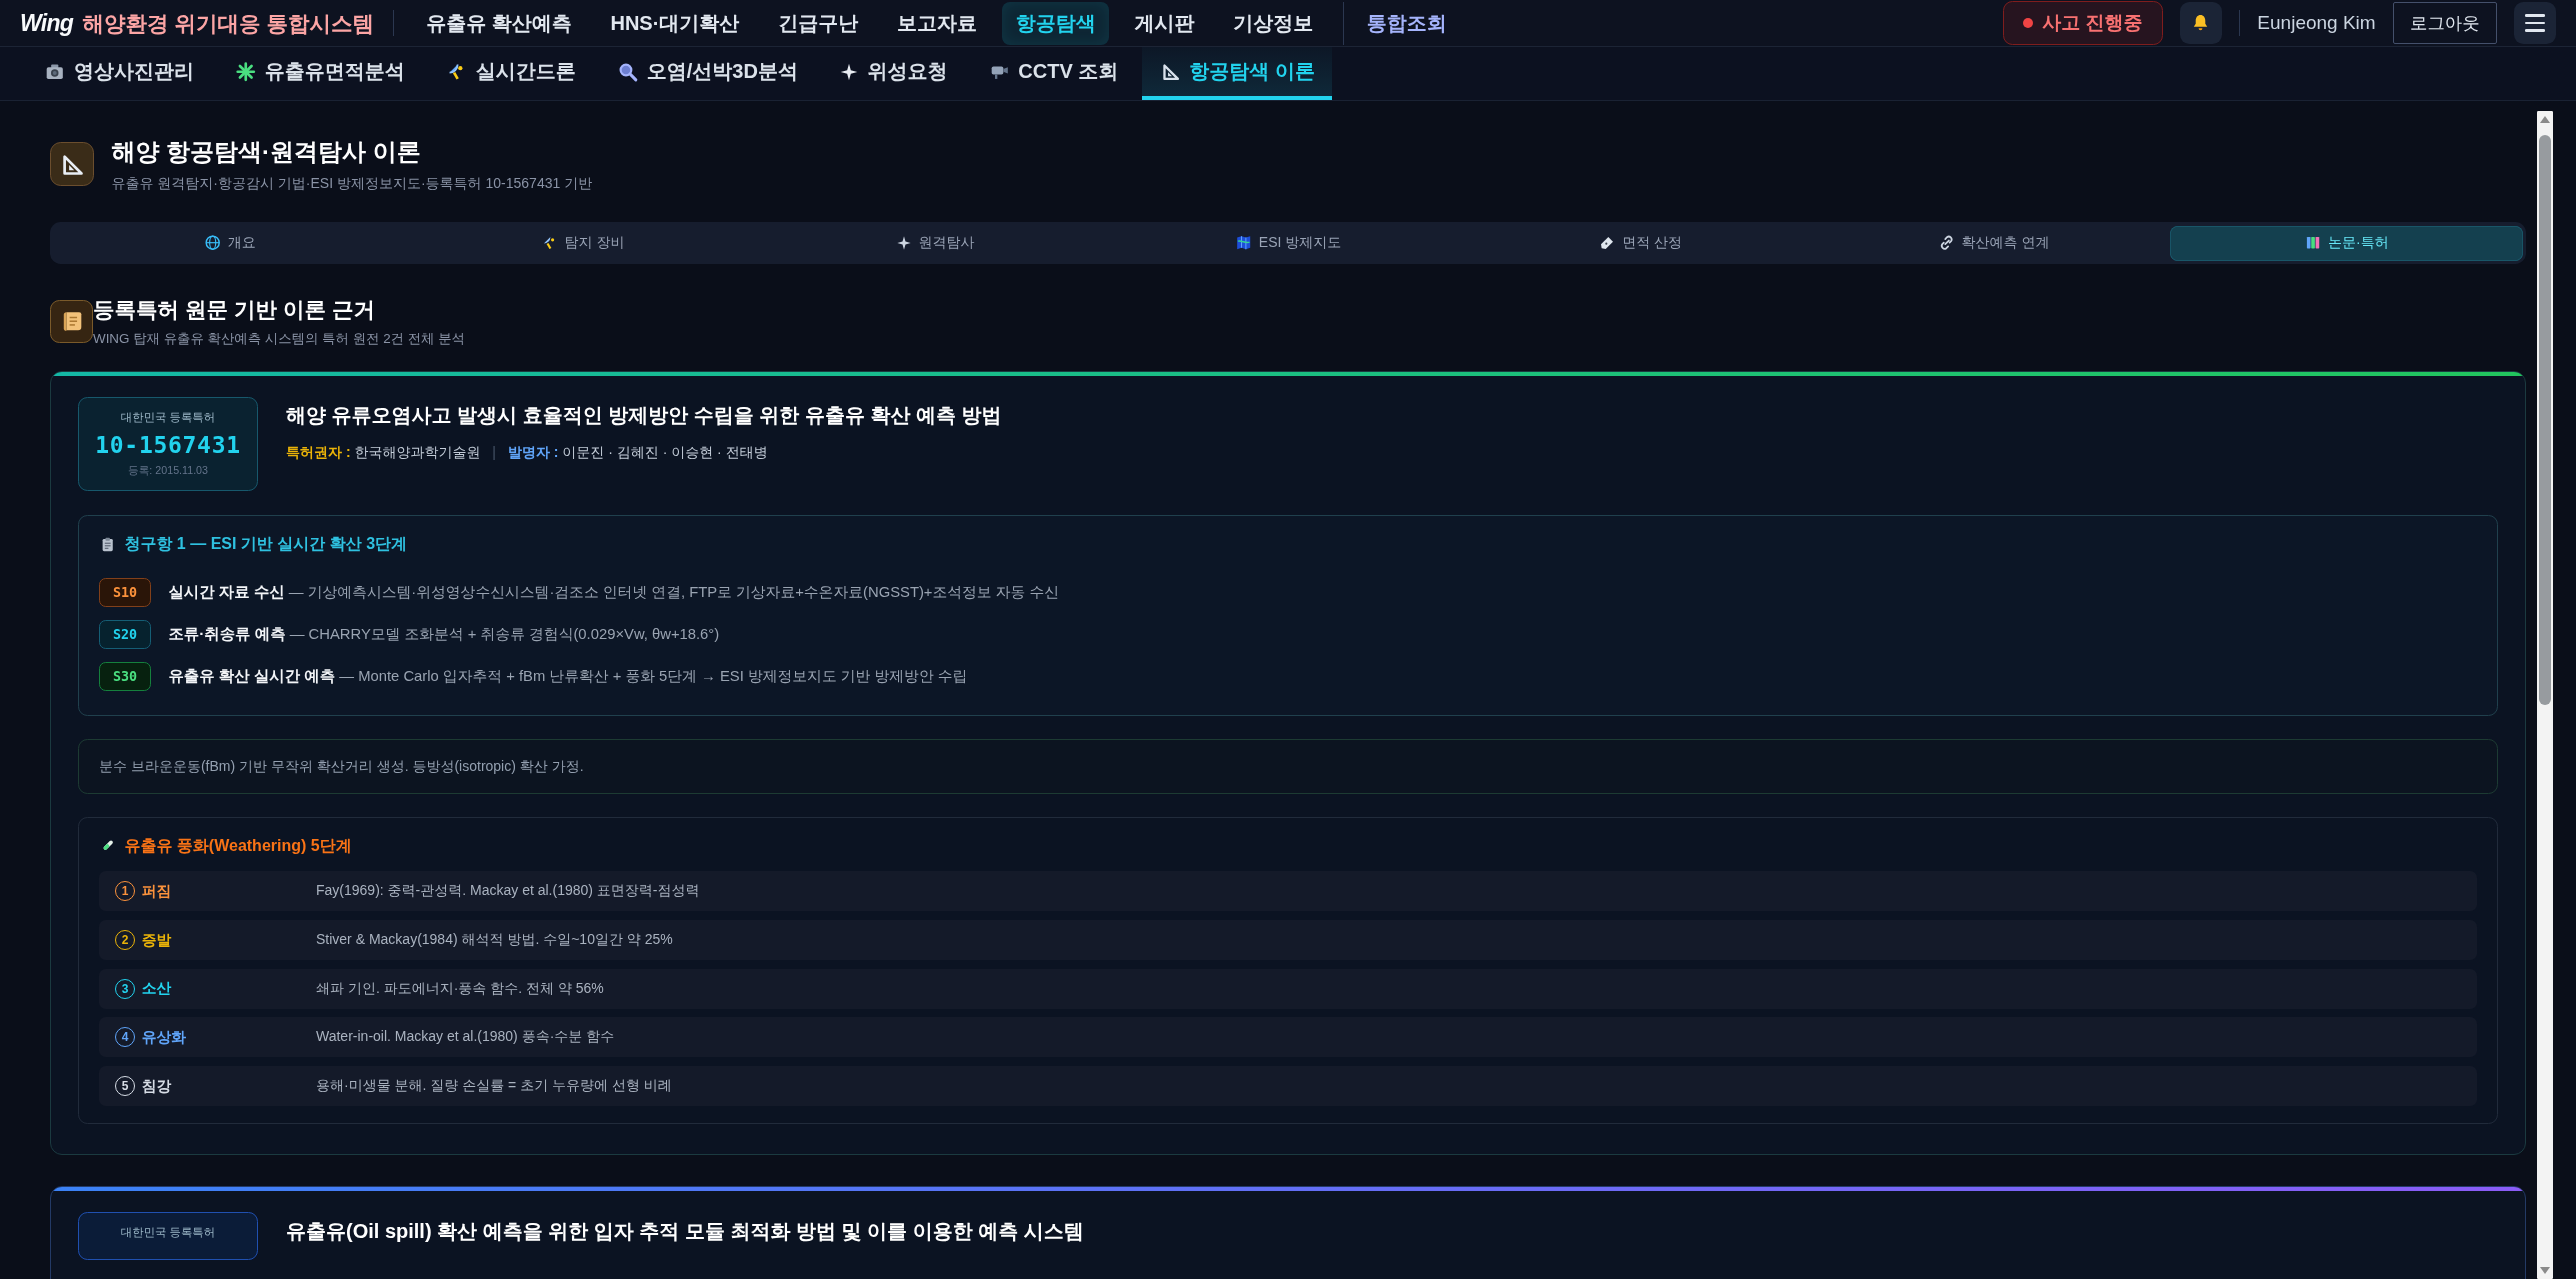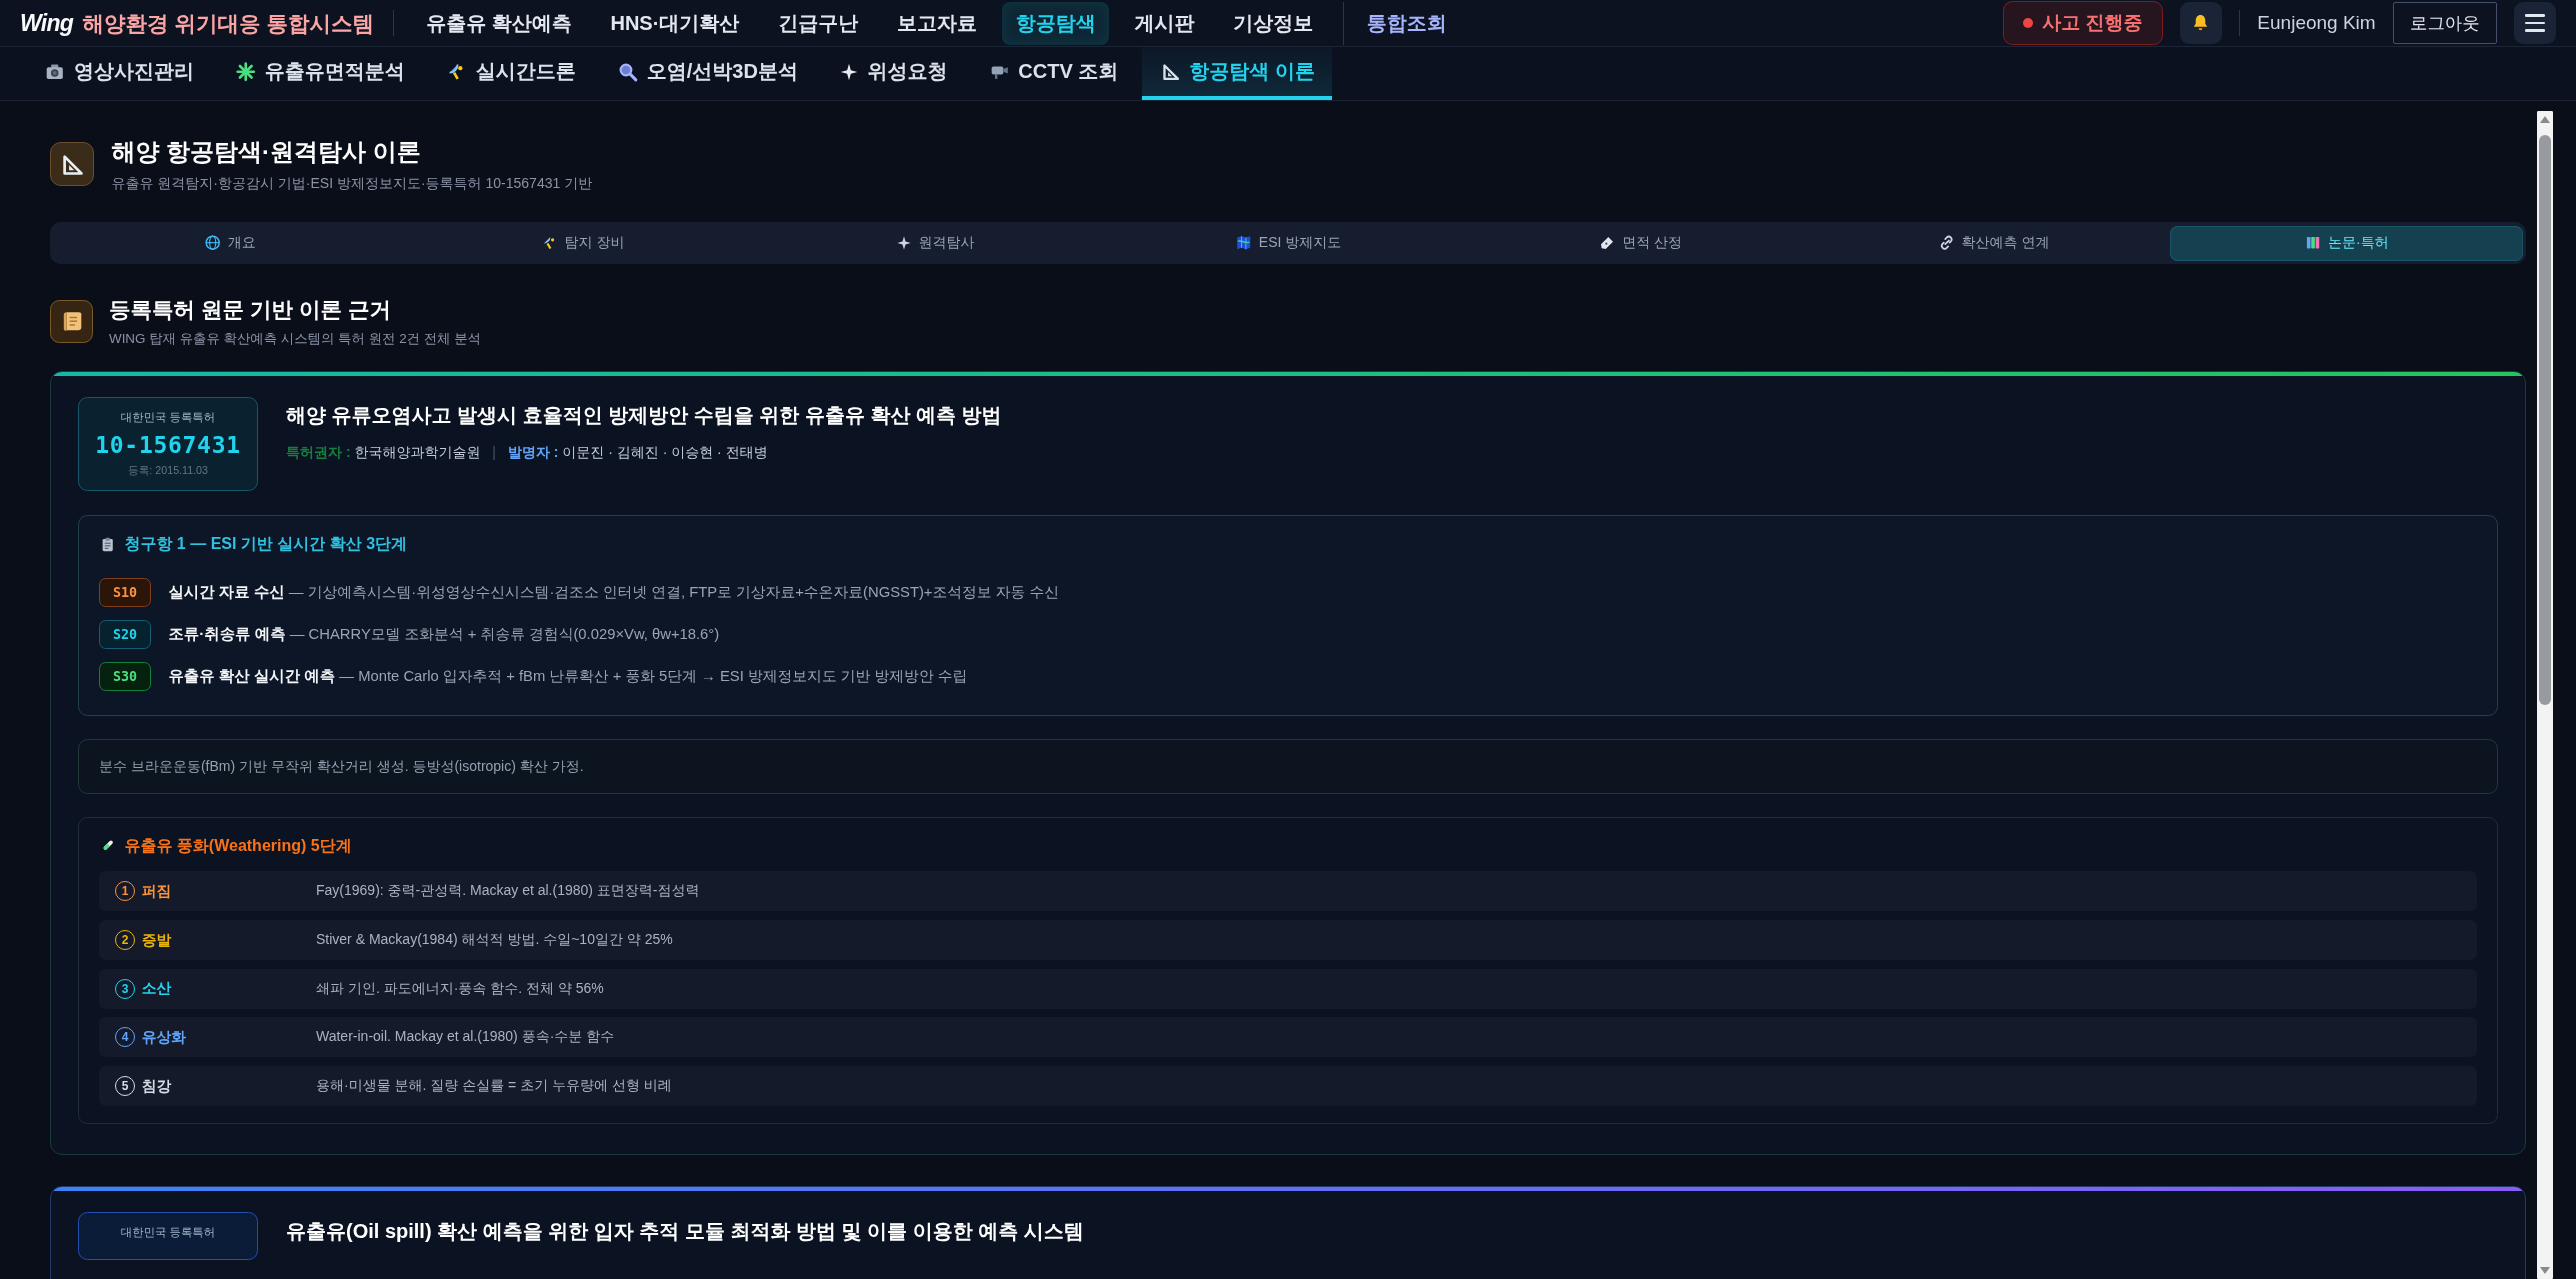--- a/index.html
+++ b/index.html
@@ -77,21 +77,21 @@
   .pill-row {
     display:flex; background:#161d2e; border-radius:10.7px; padding:3.4px; height:42px;
     margin-bottom:31px;
   }
   .pill {
     flex:1; display:flex; align-items:center; justify-content:center; gap:6.7px;
     font-size:14px; color:#9aa4b6; border-radius:8px; cursor:pointer; white-space:nowrap;
   }
   .pill.active { background:#14404f; color:#67e8f9; box-shadow:0 0 0 0.7px #1b5d71 inset; }
 
-  .section-head { display:flex; align-items:center; gap:16px; margin-bottom:23px; }
+  .section-head { display:flex; align-items:center; margin-bottom:23px; }
   .section-head-icon {
     width:43px; height:43px; border-radius:9.4px;
     background:#362512; border:0.7px solid #7a5a2a;
     display:flex; align-items:center; justify-content:center;
   }
   .section-title { font-size:21.5px; font-weight:bold; color:#ffffff; margin-bottom:5.4px; }
   .section-subtitle { font-size:13.4px; color:#8a93a6; }
 
   
   .patent-card {
@@ -110,21 +110,21 @@
   }
   .patent-badge.teal { background:#0a2230; border:0.7px solid #17586c; }
   .patent-badge.blue { background:#0b1c38; border:0.7px solid #2050b0; }
   .badge-country { font-size:11.4px; color:#9db8c8; margin-bottom:6.7px; }
   .badge-number { font-size:23px; font-weight:bold; letter-spacing:0.7px; margin-bottom:6.7px; }
   .patent-badge.teal .badge-number { color:#22d3ee; }
   .badge-date { font-size:10.7px; color:#64748b; }
 
   .patent-title { font-size:20px; font-weight:bold; color:#ffffff; margin:5.4px 0 14.8px 0; }
   .patent-meta { font-size:14px; color:#c3ccd8; }
-  .meta-label1 { color:#15803d; font-weight:bold; }
+  .meta-label1 { color:#eab308; font-weight:bold; }
   .meta-label2 { color:#60a5fa; font-weight:bold; }
   .meta-sep { color:#475569; margin:0 8px; }
 
   .inner-box { border-radius:9.4px; padding:17.4px 20px; margin-bottom:23px; }
   .claims-box { border:0.7px solid #20404d; background:#0c1626; }
   .box-header { display:flex; align-items:center; gap:8px; font-size:16px; font-weight:bold; margin-bottom:16px; }
   .claims-box .box-header { color:#2fc1e0; }
 
   .step-row { display:flex; align-items:center; gap:17.4px; padding:6.7px 0; }
   .step-badge {

